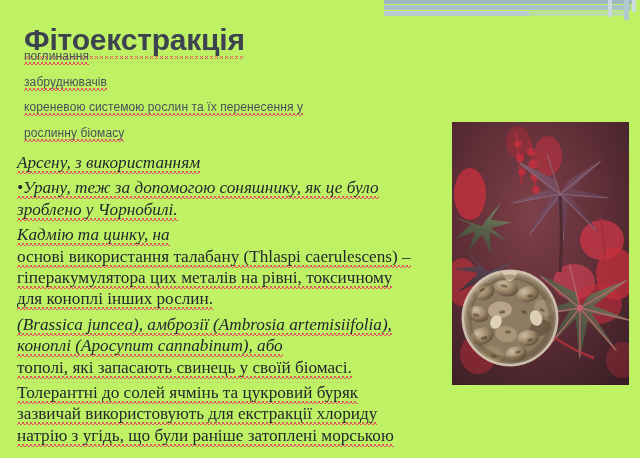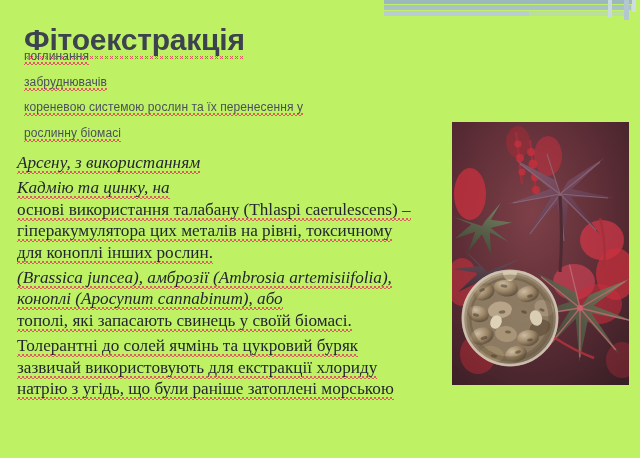--- a/index.html
+++ b/index.html
@@ -127,29 +127,33 @@
     <div class="deco-bar b6"></div>
     <div class="deco-bar b7"></div>
   </div>
 
   <h1 class="title"><span class="sq">Фітоекстракція</span></h1>
 
   <div class="subtitle">
     <span class="ln"><span class="sq">поглинання</span></span>
     <span class="ln"><span class="sq">забруднювачів</span></span>
     <span class="ln"><span class="sq">кореневою системою рослин та їх перенесення у</span></span>
-    <span class="ln"><span class="sq">рослинну біомасі</span></span>
+    <span class="ln"><span class="sq">рослинну біомасу</span></span>
   </div>
 
   <div class="body-text">
 
     <p class="ital">
       <span class="ln"><span class="sq">Арсену, з використанням</span></span>
     </p>
 
+    <p class="ital">
+      <span class="ln"><span class="sq">•Урану, теж за допомогою соняшнику, як це було</span></span>
+      <span class="ln"><span class="sq">зроблено у Чорнобилі.</span></span>
+    </p>
 
     <p>
       <span class="ln ital"><span class="sq">Кадмію та цинку, на</span></span>
       <span class="ln upr"><span class="sq">основі використання талабану (Thlaspi caerulescens) –</span></span>
       <span class="ln upr"><span class="sq">гіперакумулятора цих металів на рівні, токсичному</span></span>
       <span class="ln upr"><span class="sq">для коноплі інших рослин.</span></span>
     </p>
 
     <p>
       <span class="ln ital"><span class="sq">(Brassica juncea), амброзії (Ambrosia artemisiifolia),</span></span>

